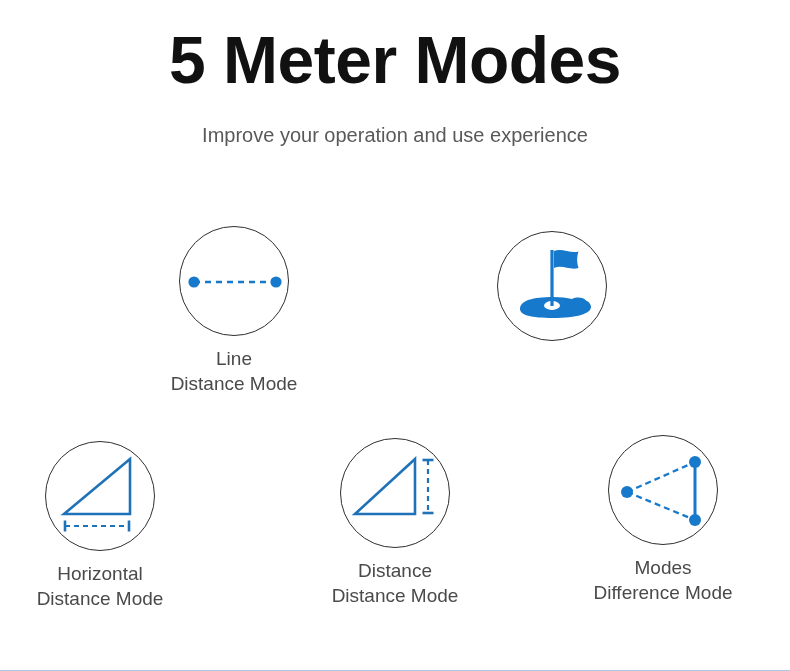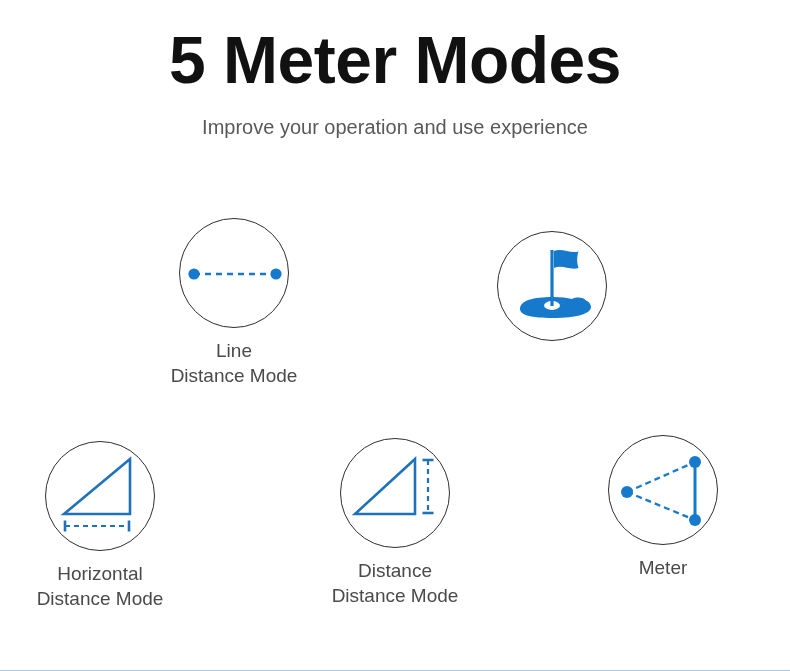--- a/index.html
+++ b/index.html
@@ -37,21 +37,21 @@
     padding-top: 22px;
     font-family: "Liberation Sans", sans-serif;
     font-size: 66px;
     line-height: 76px;
     font-weight: bold;
     letter-spacing: -0.5px;
     color: #111111;
     white-space: nowrap;
   }
   .page-subtitle {
-    margin: 0;
+    margin: 8px;
     padding-top: 16px;
     font-family: "Liberation Sans", sans-serif;
     font-size: 20px;
     line-height: 26px;
     font-weight: normal;
     color: #595959;
     white-space: nowrap;
   }
 
   
@@ -84,21 +84,21 @@
     font-size: 19px;
     line-height: 25px;
     color: #4a4a4a;
     white-space: nowrap;
   }
   .mode-label-block {
     padding-top: 10px;
   }
 
   
-  #mode-line            { left: 119px; top: 218px; }
+  #mode-line            { left: 119px; top: 226px; }
   #mode-golf            { left: 437px; top: 231px; }
   #mode-horizontal      { left: -15px; top: 441px; }
   #mode-vertical        { left: 280px; top: 438px; }
   #mode-height          { left: 548px; top: 435px; }
 
   #mode-golf .mode-label-block { padding-top: 17px; }
 
   
   .bottom-rule {
     position: absolute;
@@ -191,18 +191,19 @@
         <line x1="18" y1="56" x2="86" y2="84" stroke="#1779CC" stroke-width="2.3" stroke-dasharray="6 4"></line>
 
         <line x1="86" y1="26" x2="86" y2="84" stroke="#1779CC" stroke-width="3"></line>
 
         <circle cx="18" cy="56" r="6" fill="#1779CC"></circle>
         <circle cx="86" cy="26" r="6" fill="#1779CC"></circle>
         <circle cx="86" cy="84" r="6" fill="#1779CC"></circle>
       </svg>
     </div>
     <div class="mode-label-block">
-      <p class="mode-label">Meter</p>
+      <p class="mode-label">Modes</p>
+      <p class="mode-label">Difference Mode</p>
     </div>
   </div>
 
   <div class="bottom-rule"></div>
 </div>
 
 </body></html>

